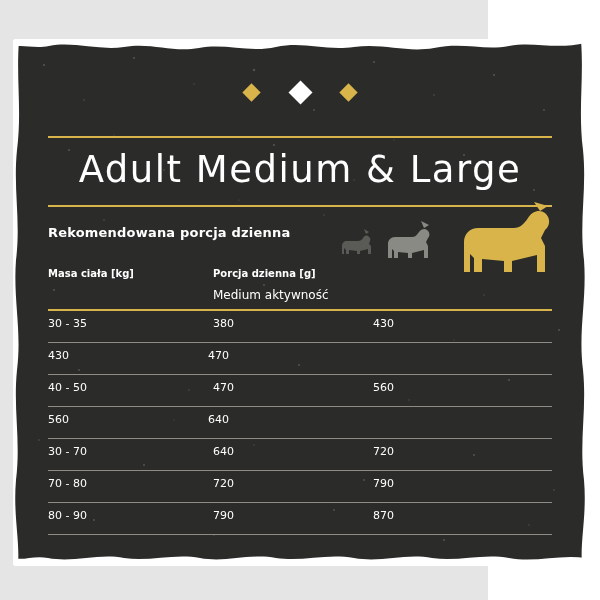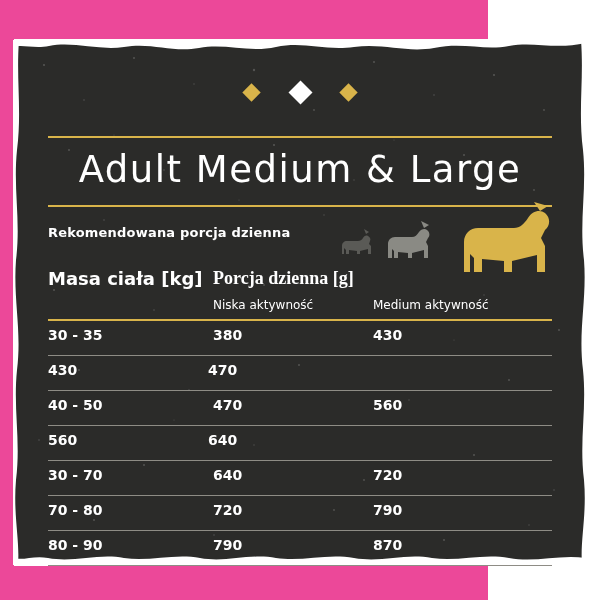--- a/index.html
+++ b/index.html
@@ -11,21 +11,21 @@
     width: 600px;
     height: 600px;
     font-family: "DejaVu Sans", sans-serif;
     overflow: hidden;
   }
 
   .poster {
     position: relative;
     width: 488px;
     height: 600px;
-    background: #ec4899;
+    background: #e5e5e5;
     box-sizing: border-box;
   }
 
   
   .board {
     position: absolute;
     left: 14px;
     top: 40px;
     width: 572px;
     height: 525px;
@@ -130,25 +130,25 @@
   
   .table {
     position: absolute;
     top: 228px;
     left: 34px;
     right: 34px;
   }
   .thead-row {
     display: flex;
     color: #ffffff;
-    font-size: 18px;
+    font-size: 10px;
     font-weight: bold;
   }
   .thead-row .c1 { width: 165px; }
-  .thead-row .c2 { width: 160px; font-family: Liberation Serif, serif; }
+  .thead-row .c2 { width: 160px; }
   .thead-row .c3 { flex: 1; }
 
   .sub-row {
     display: flex;
     color: #ffffff;
     font-size: 12px;
     margin-top: 9px;
     padding-bottom: 7px;
   }
   .sub-row .c1 { width: 165px; }
@@ -160,23 +160,22 @@
     background: #d9b44a;
   }
   .thin-line {
     height: 1px;
     background: #8e8c85;
   }
 
   .data-row {
     display: flex;
     color: #ffffff;
-    font-size: 14px;
+    font-size: 11px;
     padding: 6px 0 12px 0;
-    font-weight: bold;
   }
   .data-row .c1 { width: 165px; }
   .data-row .c2 { width: 160px; }
   .data-row .c3 { flex: 1; }
 </style>
 </head>
 <body>
 
 <div class="poster">
   <div class="board">
@@ -282,21 +281,20 @@
       </svg>
 
       <div class="table">
         <div class="thead-row">
           <div class="c1">Masa ciała [kg]</div>
           <div class="c2">Porcja dzienna [g]</div>
           <div class="c3"></div>
         </div>
         <div class="sub-row">
           <div class="c1"></div>
-          <div class="c2">Niska aktywność</div>
           <div class="c3">Medium aktywność</div>
         </div>
         <div class="gold-line"></div>
 
         <div>
           <div class="data-row">
             <div class="c1">30 - 35</div>
             <div class="c2">380</div>
             <div class="c3">430</div>
           </div>

